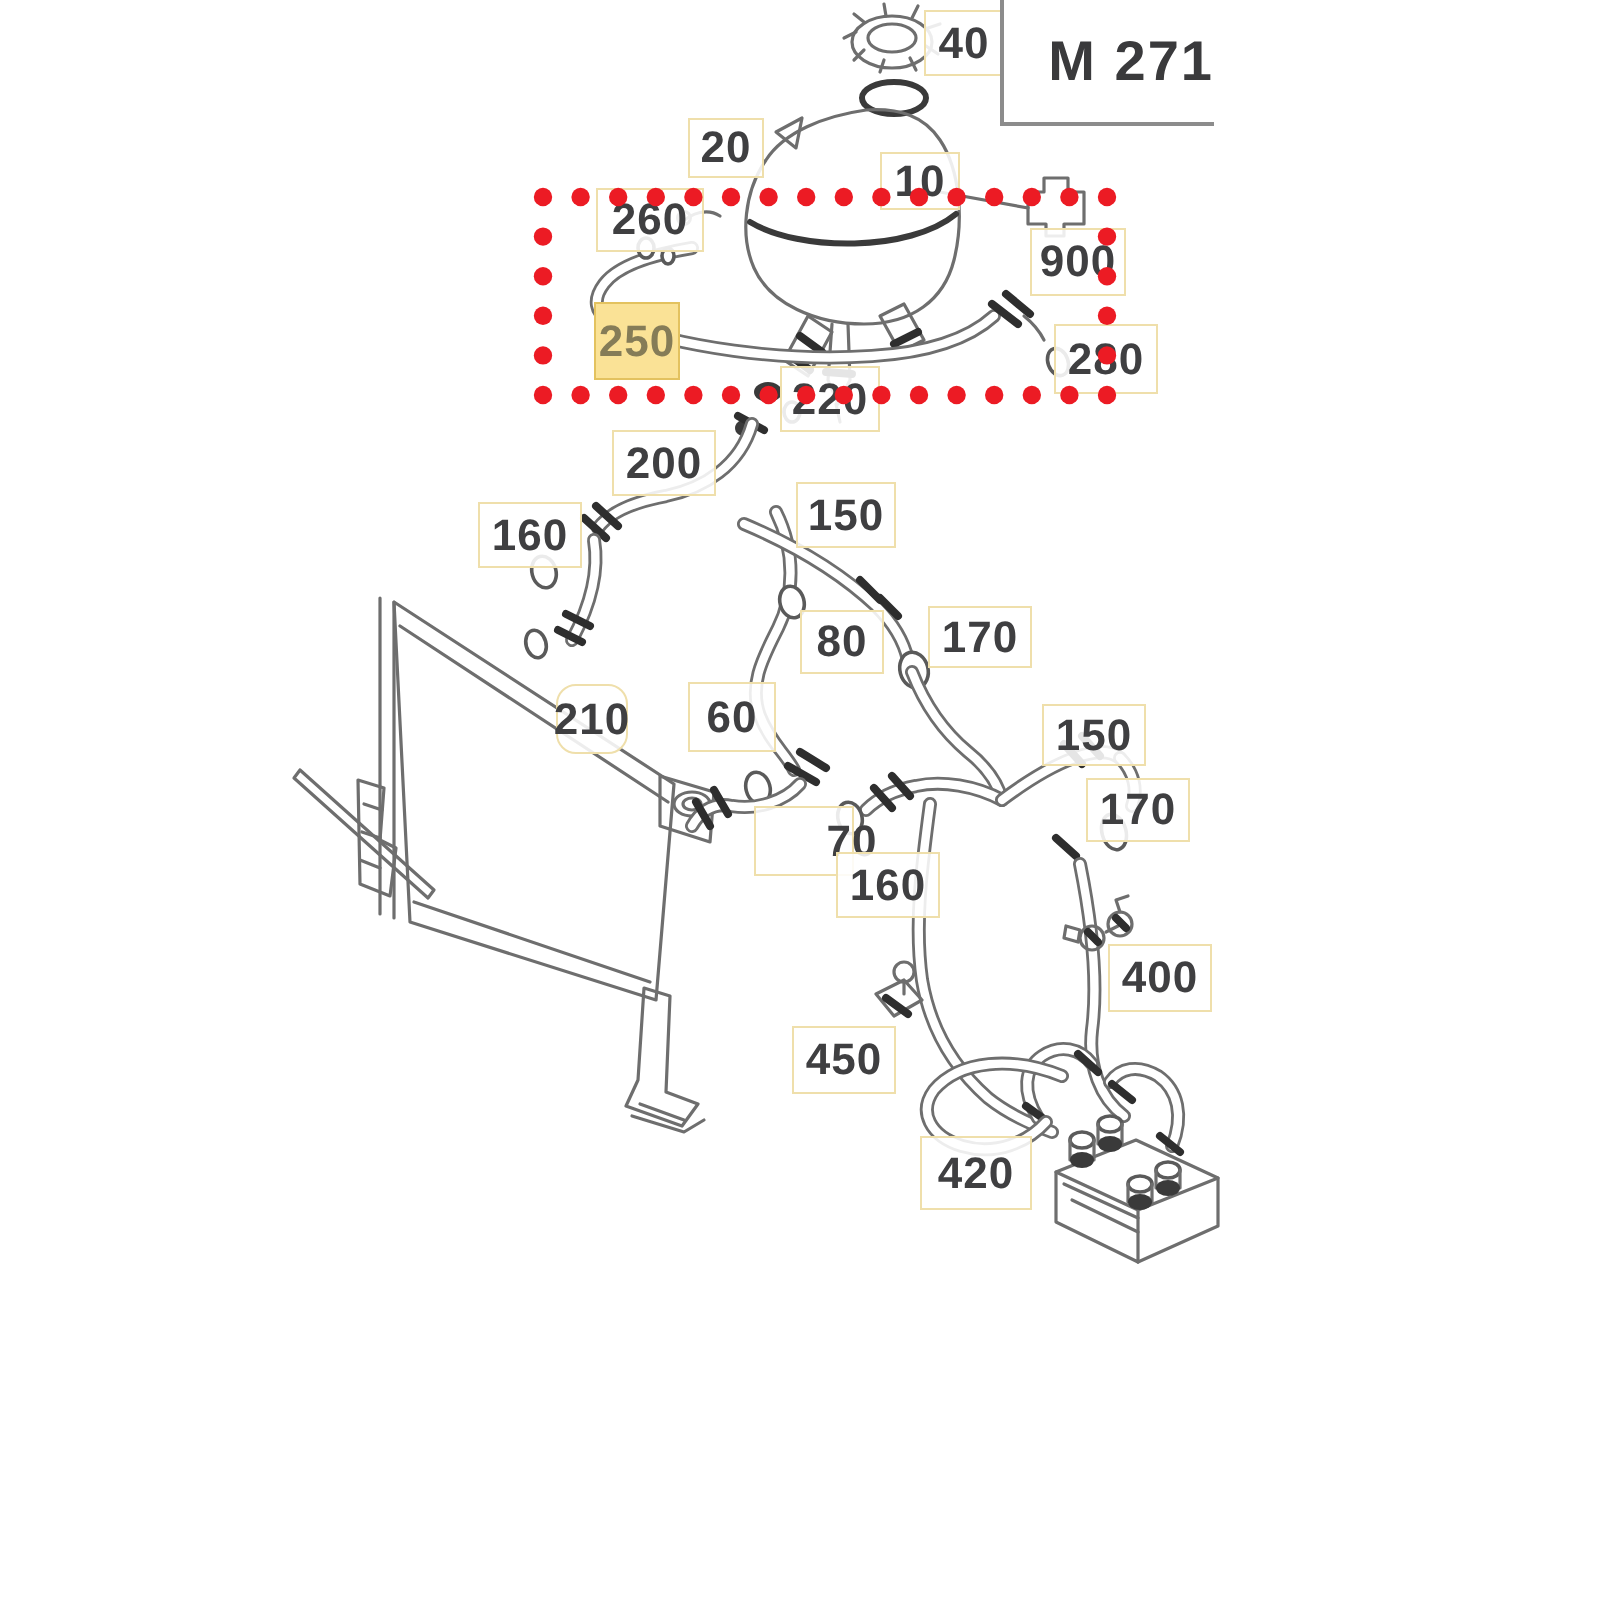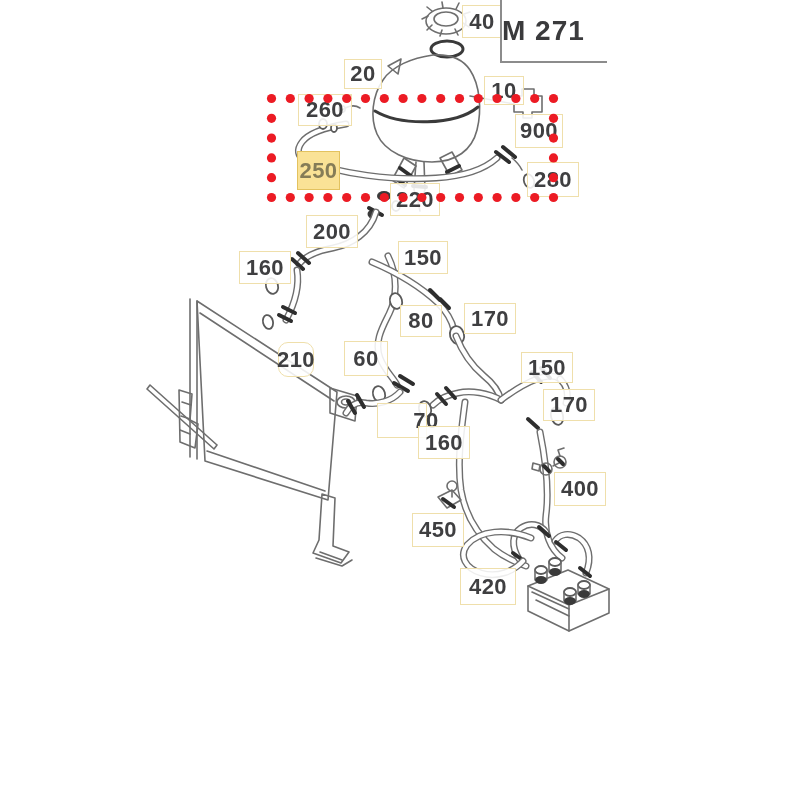--- a/index.html
+++ b/index.html
@@ -29,21 +29,21 @@
     box-sizing:border-box;cursor:pointer;
   }
   .part-label.highlighted{
     background:var(--hl-bg);
     border:1.5px solid var(--hl-border);
     color:var(--hl-text);
   }
   #engine-box{
     position:absolute;left:500px;top:0;width:105px;height:61px;z-index:4;
     border-left:2px solid #8C8C8C;border-bottom:2px solid #8C8C8C;
-    display:flex;align-items:center;justify-content:flex-start;
+    display:flex;align-items:center;justify-content:flex-end;
     color:#3A3A3C;font-size:28px;font-weight:bold;letter-spacing:1px;
     background:#fff;
   }
   svg .ln{stroke:var(--line);stroke-width:1.6;fill:none;stroke-linecap:round;stroke-linejoin:round;}
   svg .tube-o{stroke:var(--line);stroke-width:7;fill:none;stroke-linecap:round;}
   svg .tube-i{stroke:#ffffff;stroke-width:4.2;fill:none;stroke-linecap:round;}
   svg .clamp{stroke:var(--dark);stroke-width:4;fill:none;stroke-linecap:round;}
   svg .ring{stroke:#5A5A5A;stroke-width:1.8;fill:#fff;}
   svg .darkfill{fill:#3A3A3A;stroke:none;}
   svg .seam{stroke:#3A3A3A;stroke-width:3;fill:none;stroke-linecap:round;}
@@ -220,39 +220,39 @@
       <path class="tube-i" d="M586,573 C592,558 589,545 579,538 C569,532 560,534 555,541"></path>
       <path class="clamp" d="M580,568 l10,8 M556,542 l10,8"></path>
       <path class="tube-o" d="M531,538 C506,528 480,530 467,545 C459,556 465,568 481,573 C498,578 514,571 523,561"></path>
       <path class="tube-i" d="M531,538 C506,528 480,530 467,545 C459,556 465,568 481,573 C498,578 514,571 523,561"></path>
     </g>
   </svg>
 
   <div id="labels">
       <div class="part-label" style="left: 462px; top: 5px; width: 40px; height: 33px;">40</div>
       <div class="part-label" style="left: 344px; top: 59px; width: 38px; height: 30px;">20</div>
-      <div class="part-label" style="left: 484px; top: 76px; width: 40px; height: 29px;">10</div>
+      <div class="part-label" style="left: 440px; top: 76px; width: 40px; height: 29px;">10</div>
       <div class="part-label" style="left: 298px; top: 94px; width: 54px; height: 32px;">260</div>
       <div class="part-label" style="left: 515px; top: 114px; width: 48px; height: 34px;">900</div>
       <div class="part-label highlighted" style="left: 297px; top: 151px; width: 43px; height: 39px;">250</div>
       <div class="part-label" style="left: 527px; top: 162px; width: 52px; height: 35px;">280</div>
       <div class="part-label" style="left: 390px; top: 183px; width: 50px; height: 33px;">220</div>
       <div class="part-label" style="left: 306px; top: 215px; width: 52px; height: 33px; text-align: right;">200</div>
       <div class="part-label" style="left: 239px; top: 251px; width: 52px; height: 33px;">160</div>
       <div class="part-label" style="left: 398px; top: 241px; width: 50px; height: 33px;">150</div>
       <div class="part-label" style="left: 400px; top: 305px; width: 42px; height: 32px;">80</div>
       <div class="part-label" style="left: 464px; top: 303px; width: 52px; height: 31px;">170</div>
       <div class="part-label" style="left: 278px; top: 342px; width: 36px; height: 35px; border-radius: 10px;">210</div>
       <div class="part-label" style="left: 344px; top: 341px; width: 44px; height: 35px;">60</div>
       <div class="part-label" style="left: 521px; top: 352px; width: 52px; height: 31px;">150</div>
       <div class="part-label" style="left: 377px; top: 403px; width: 44px; height: 35px; padding-left: 48px;">70</div>
       <div class="part-label" style="left: 543px; top: 389px; width: 52px; height: 32px;">170</div>
       <div class="part-label" style="left: 418px; top: 426px; width: 52px; height: 33px;">160</div>
       <div class="part-label" style="left: 554px; top: 472px; width: 52px; height: 34px;">400</div>
-      <div class="part-label" style="left: 412px; top: 513px; width: 52px; height: 34px;">450</div>
+      <div class="part-label" style="left: 396px; top: 513px; width: 52px; height: 34px;">450</div>
       <div class="part-label" style="left: 460px; top: 568px; width: 56px; height: 37px;">420</div>
     </div>
 
   <div id="engine-box">
     <span>M 271</span>
   </div>
 
   <svg id="dots" width="800" height="800" viewBox="0 0 800 800">
       <circle cx="271.5" cy="98.5" r="4.6" fill="#EC1B24"></circle>
       <circle cx="271.5" cy="197.5" r="4.6" fill="#EC1B24"></circle>

